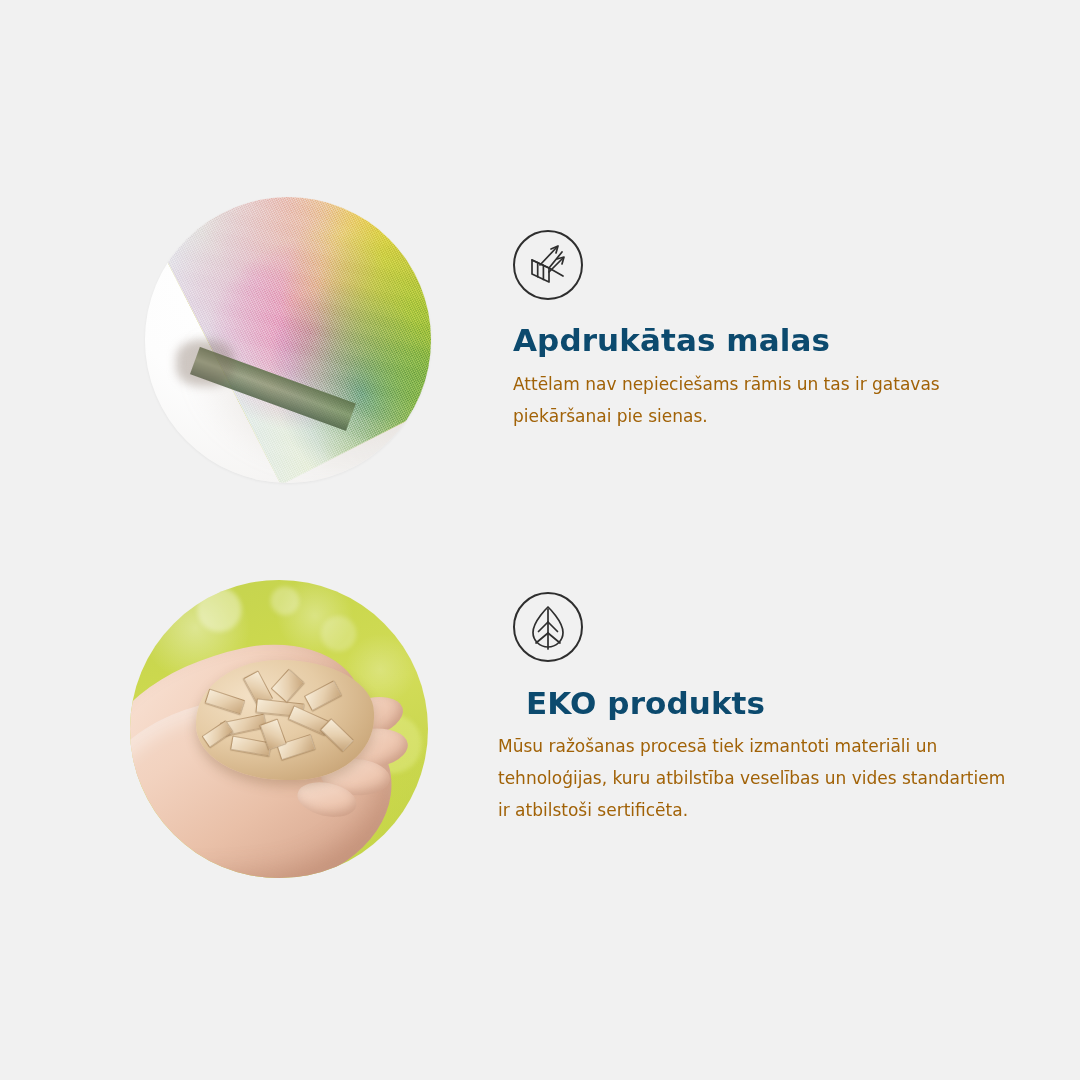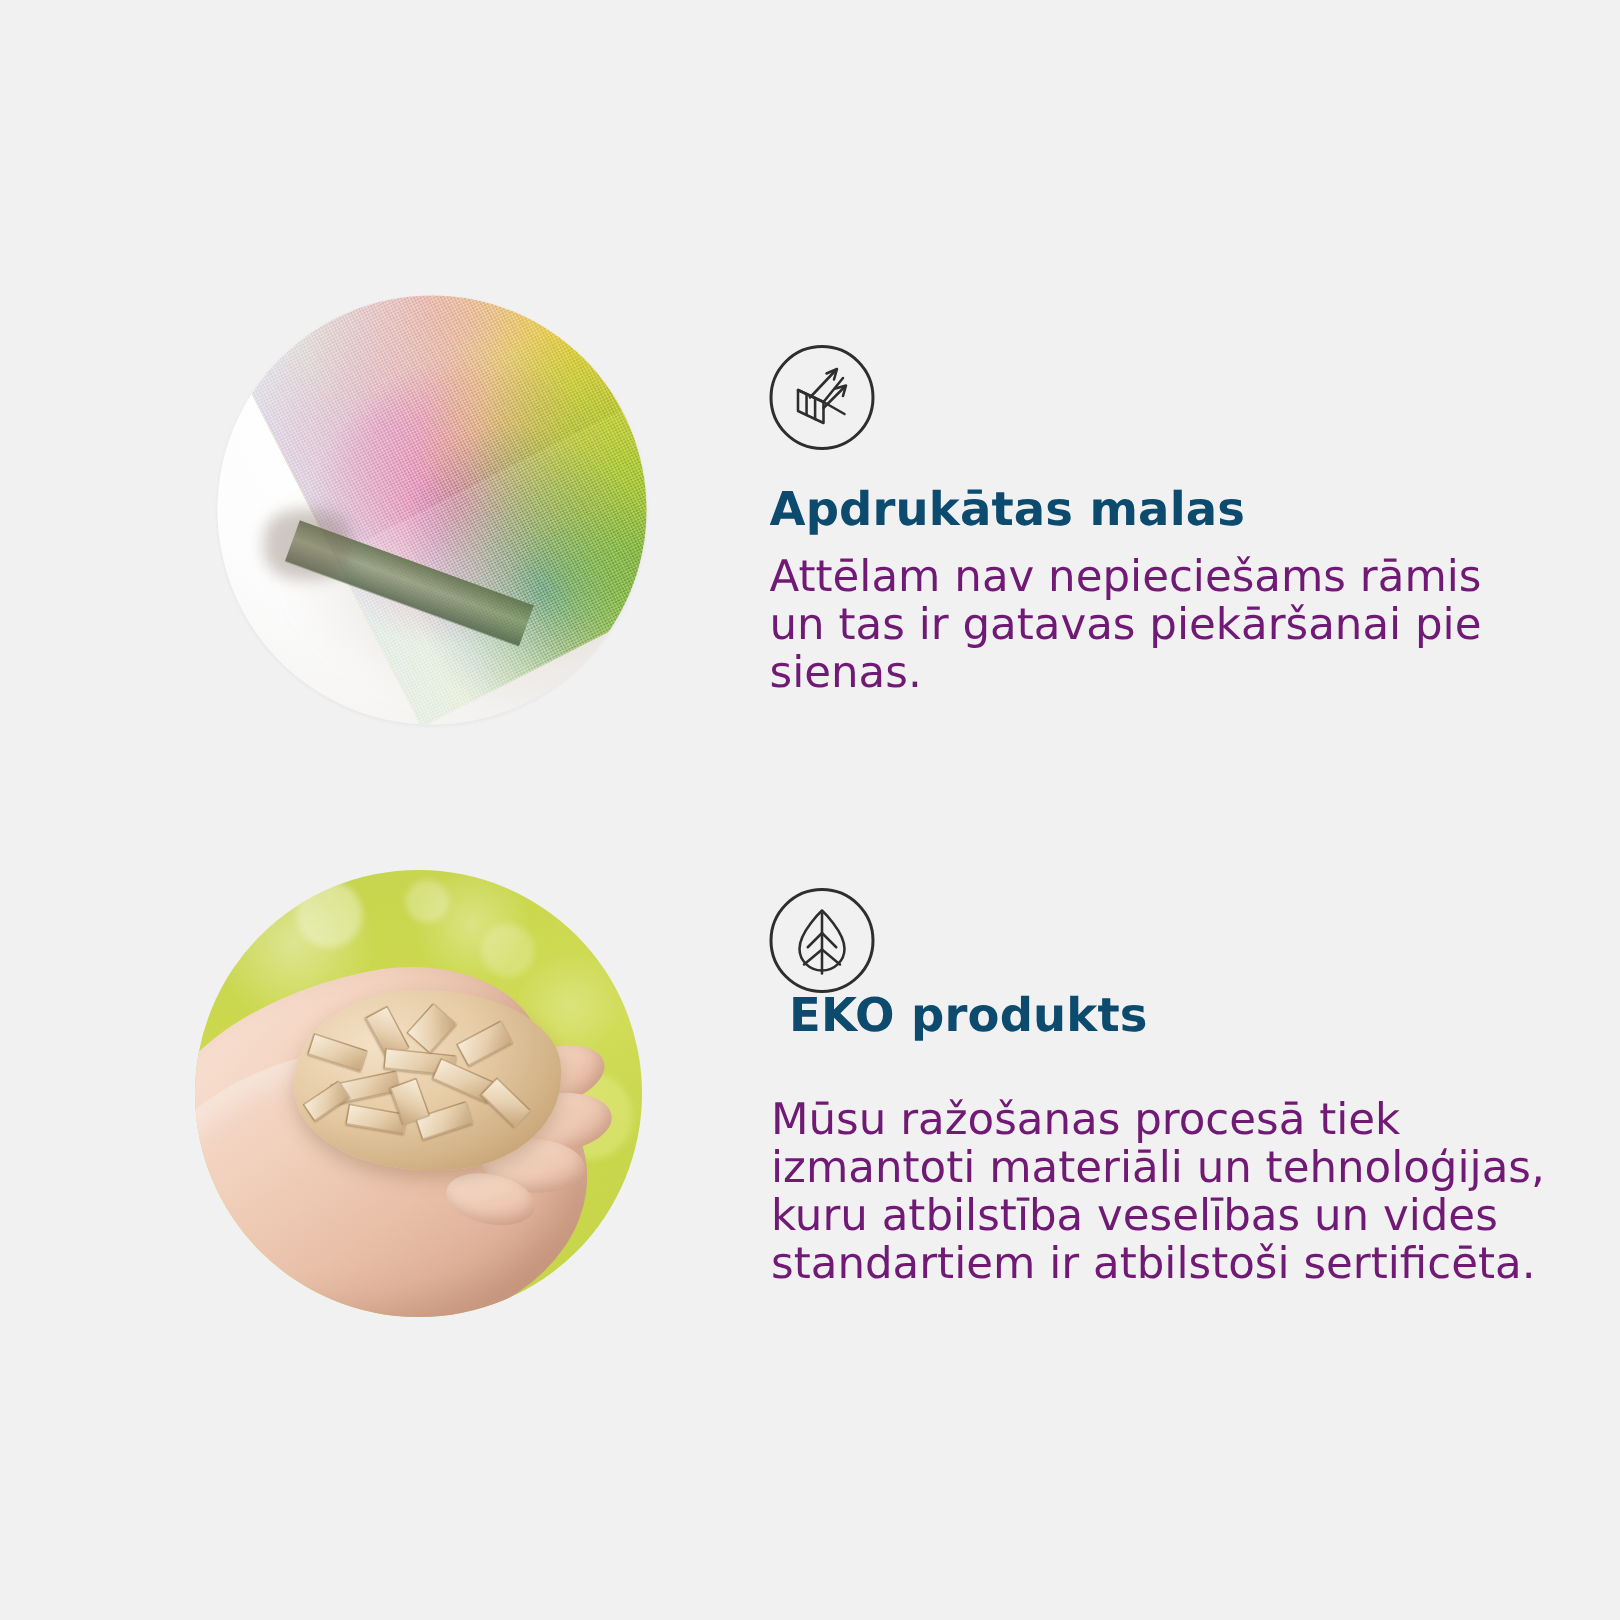--- a/index.html
+++ b/index.html
@@ -225,36 +225,36 @@
     margin: 0;
     font-size: 31px;
     font-weight: 700;
     color: #0c4a6e;
     letter-spacing: 0.1px;
     white-space: nowrap;
   }
   .feat-desc {
     position: absolute;
     margin: 0;
-    font-size: 29px;
+    font-size: 17px;
     line-height: 32px;
-    color: #701a75;
+    color: #a16207;
     font-weight: 400;
     width: 520px;
   }
 
   
   #icon-1 { left: 513px; top: 230px; }
   #title-1 { left: 513px; top: 322px; }
   #desc-1  { left: 513px; top: 368px; }
 
   
   #icon-2 { left: 513px; top: 592px; }
-  #title-2 { left: 526px; top: 659px; text-align: right; }
-  #desc-2  { left: 514px; top: 730px; }
+  #title-2 { left: 526px; top: 685px; text-align: right; }
+  #desc-2  { left: 498px; top: 730px; }
 </style>
 </head>
 <body>
 
 <div class="page">
 
   <div class="feature">
 
     <div class="photo-canvas">
       <div class="canvas-disc">

